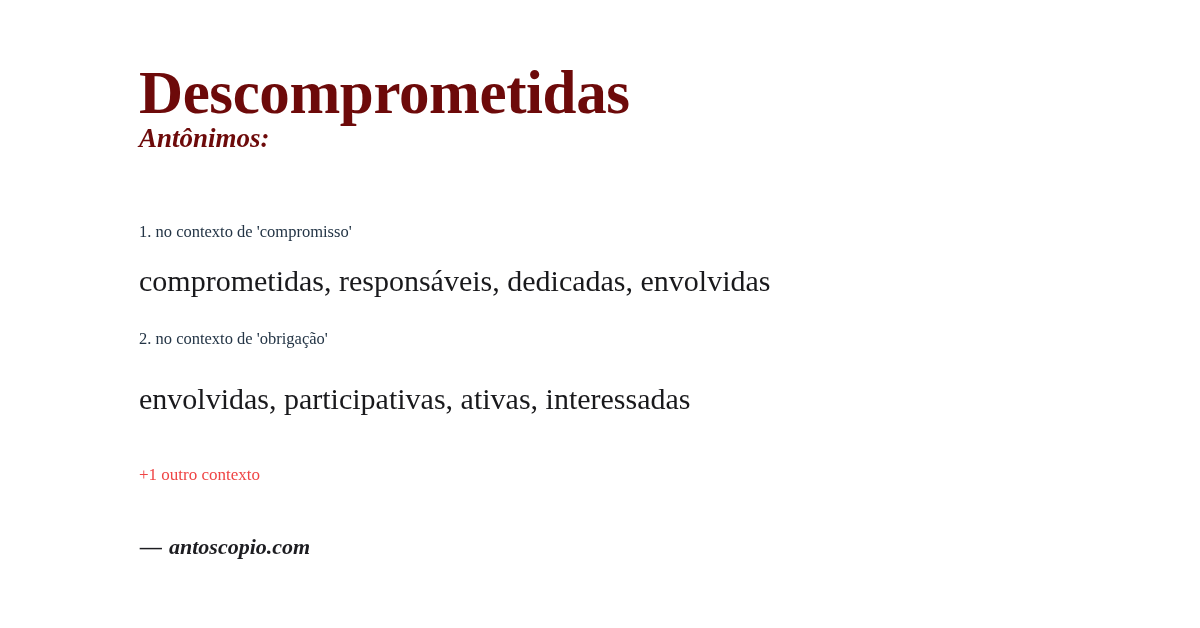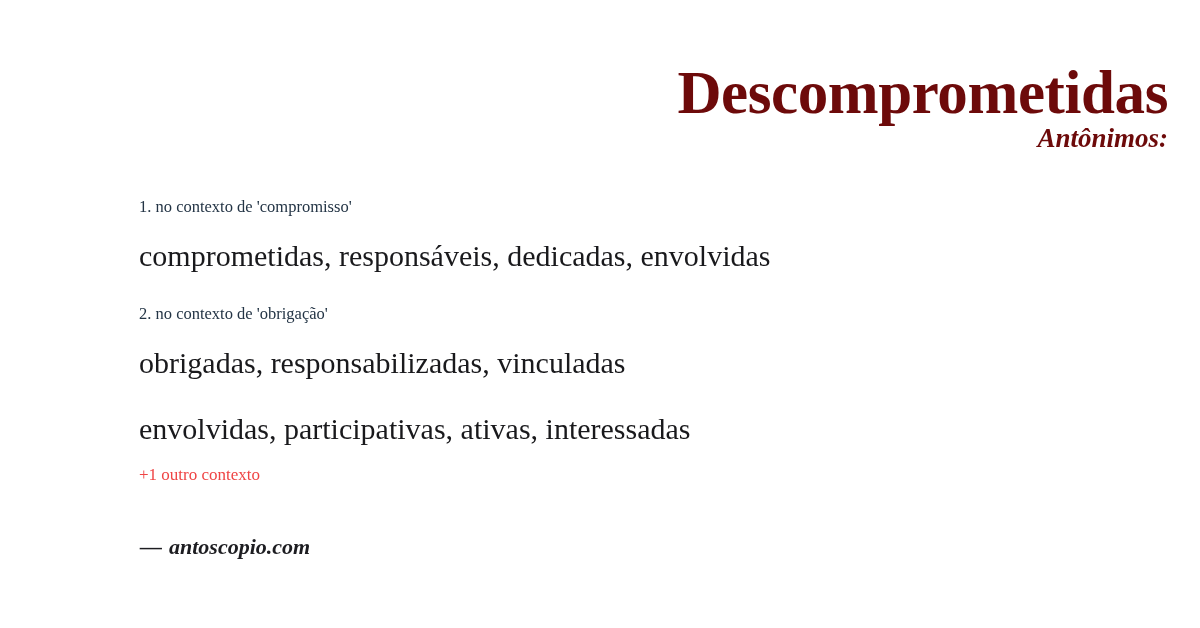--- a/index.html
+++ b/index.html
@@ -23,21 +23,20 @@
     padding: 0 0 0 139px;
     background: #ffffff;
   }
 
   
   .header {
     position: absolute;
     left: 139px;
     top: 62px;
     right: 32px;
-    text-align: right;
   }
 
   .headword {
     margin: 0;
     font-family: "Liberation Serif", "DejaVu Serif", serif;
     font-size: 61px;
     font-weight: 700;
     line-height: 1.02;
     letter-spacing: -0.4px;
     color: #6d0a0a;
@@ -73,20 +72,21 @@
   .sense:last-child { margin-bottom: 0; }
 
   .sense-label {
     display: block;
     font-family: "Liberation Serif", "DejaVu Serif", serif;
     font-size: 16.5px;
     font-weight: 400;
     line-height: 1.25;
     color: #233445;
     white-space: nowrap;
+    margin-top: 25px;
   }
 
   .sense-words {
     display: block;
     margin-top: 20px;
     font-family: "Liberation Serif", "DejaVu Serif", serif;
     font-size: 30px;
     font-weight: 400;
     line-height: 1.18;
     color: #19191c;
@@ -131,21 +131,20 @@
     <div class="subtitle">Antônimos:</div>
   </div>
 
   <ul class="senses">
     <li class="sense">
       <span class="sense-label">1. no contexto de 'compromisso'</span>
       <span class="sense-words">comprometidas, responsáveis, dedicadas, envolvidas</span>
     </li>
     <li class="sense">
       <span class="sense-label">2. no contexto de 'obrigação'</span>
-      <span class="sense-words">obrigadas, responsabilizadas, vinculadas</span>
     </li>
     <li class="sense">
       <span class="sense-words">envolvidas, participativas, ativas, interessadas</span>
     </li>
   </ul>
 
   <div class="more-contexts">+1 outro contexto</div>
 
   <div class="attribution">
     <span class="dash">—</span><span>antoscopio.com</span>

